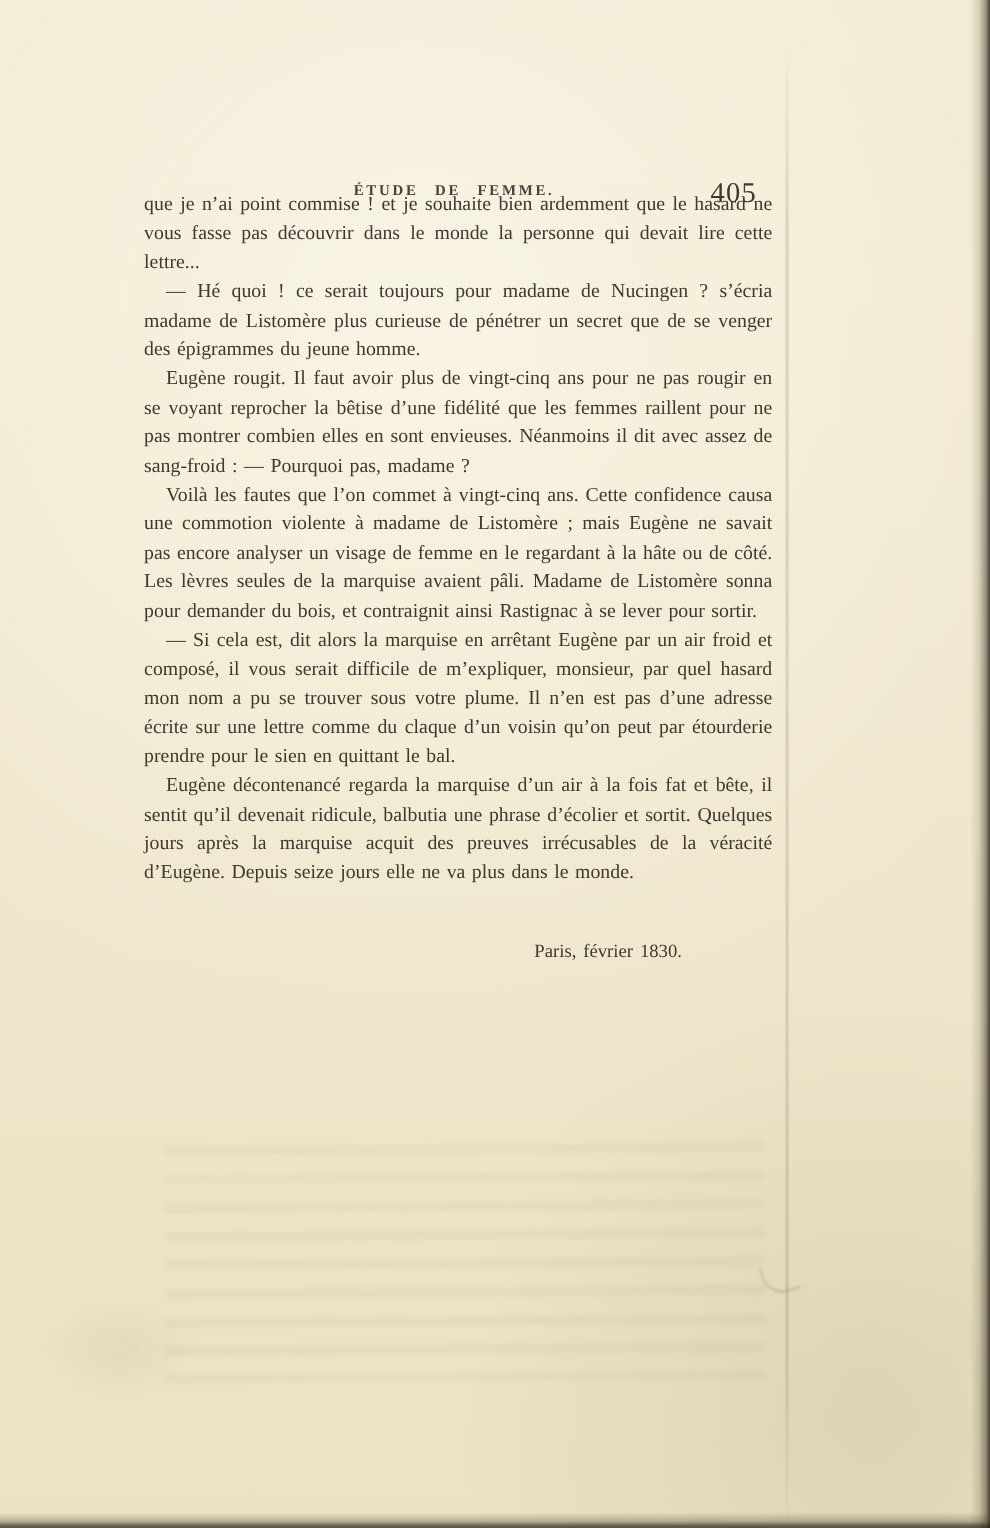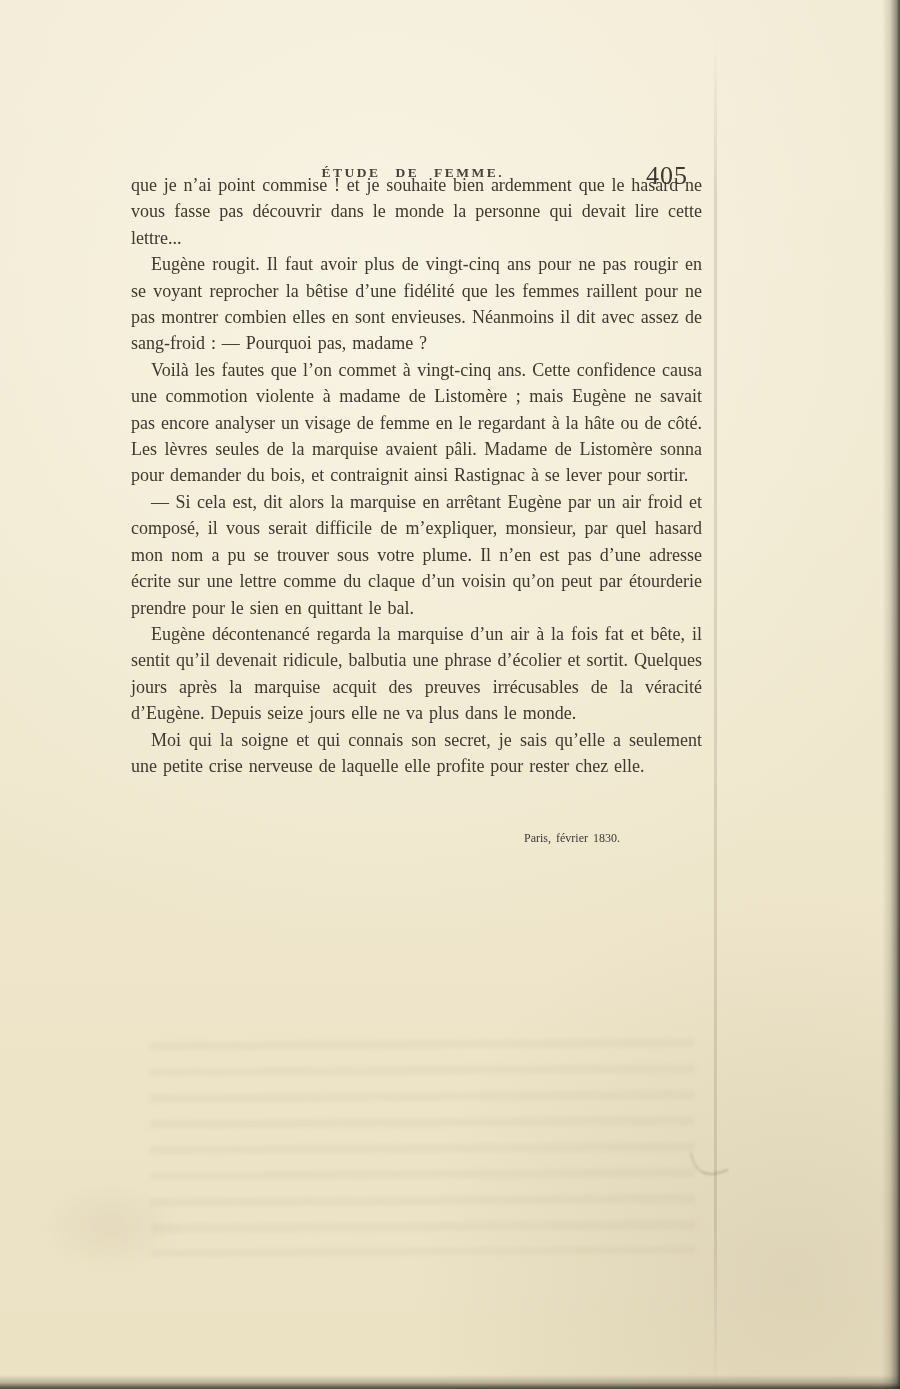--- a/index.html
+++ b/index.html
@@ -65,21 +65,21 @@
     hyphens: auto;
     -webkit-hyphens: auto;
   }
   .text-block p { text-indent: 20px; }
   .text-block p.flush { text-indent: 0; }
   .signoff {
     margin-top: 46px;
     text-align: right;
     padding-right: 82px;
     text-indent: 0 !important;
-    font-size: 12px;
+    font-size: 17px;
     word-spacing: 2px;
   }
 
   
   .crease-right {
     position: absolute;
     top: 40px;
     left: 714px;
     width: 3px;
     height: 1349px;
@@ -156,25 +156,25 @@
 
 <div class="page">
 
   <header class="running-head">
     <span class="head-title">ÉTUDE DE FEMME.</span>
     <span class="page-number">405</span>
   </header>
 
   <main class="text-block">
     <p class="flush">que je n’ai point commise&nbsp;! et je souhaite bien ardemment que le hasard ne vous fasse pas découvrir dans le monde la personne qui devait lire cette lettre...</p>
+    <p>—&nbsp;Hé quoi&nbsp;! ce serait toujours pour madame de Nucingen&nbsp;? s’écria madame de Listomère plus curieuse de pénétrer un secret que de se venger des épigrammes du jeune homme.</p>
     <p>Eugène rougit. Il faut avoir plus de vingt-cinq ans pour ne pas rougir en se voyant reprocher la bêtise d’une fidélité que les femmes raillent pour ne pas montrer combien elles en sont envieuses. Néanmoins il dit avec assez de sang-froid&nbsp;: —&nbsp;Pourquoi pas, madame&nbsp;?</p>
     <p>Voilà les fautes que l’on commet à vingt-cinq ans. Cette confidence causa une commotion violente à madame de Listomère&nbsp;; mais Eugène ne savait pas encore analyser un visage de femme en le regardant à la hâte ou de côté. Les lèvres seules de la marquise avaient pâli. Madame de Listomère sonna pour demander du bois, et contraignit ainsi Rastignac à se lever pour sortir.</p>
     <p>—&nbsp;Si cela est, dit alors la marquise en arrêtant Eugène par un air froid et composé, il vous serait difficile de m’expliquer, monsieur, par quel hasard mon nom a pu se trouver sous votre plume. Il n’en est pas d’une adresse écrite sur une lettre comme du claque d’un voisin qu’on peut par étourderie prendre pour le sien en quittant le bal.</p>
     <p>Eugène décontenancé regarda la marquise d’un air à la fois fat et bête, il sentit qu’il devenait ridicule, balbutia une phrase d’écolier et sortit. Quelques jours après la marquise acquit des preuves irrécusables de la véracité d’Eugène. Depuis seize jours elle ne va plus dans le monde.</p>
-    <p>Moi qui la soigne et qui connais son secret, je sais qu’elle a seulement une petite crise nerveuse de laquelle elle profite pour rester chez elle.</p>
     <p class="signoff">Paris, février 1830.</p>
   </main>
 
   <div class="showthrough"></div>
   <div class="stain"></div>
   <div class="ink-mark"></div>
   <div class="crease-right"></div>
   <div class="edge-right"></div>
   <div class="edge-bottom"></div>
 

